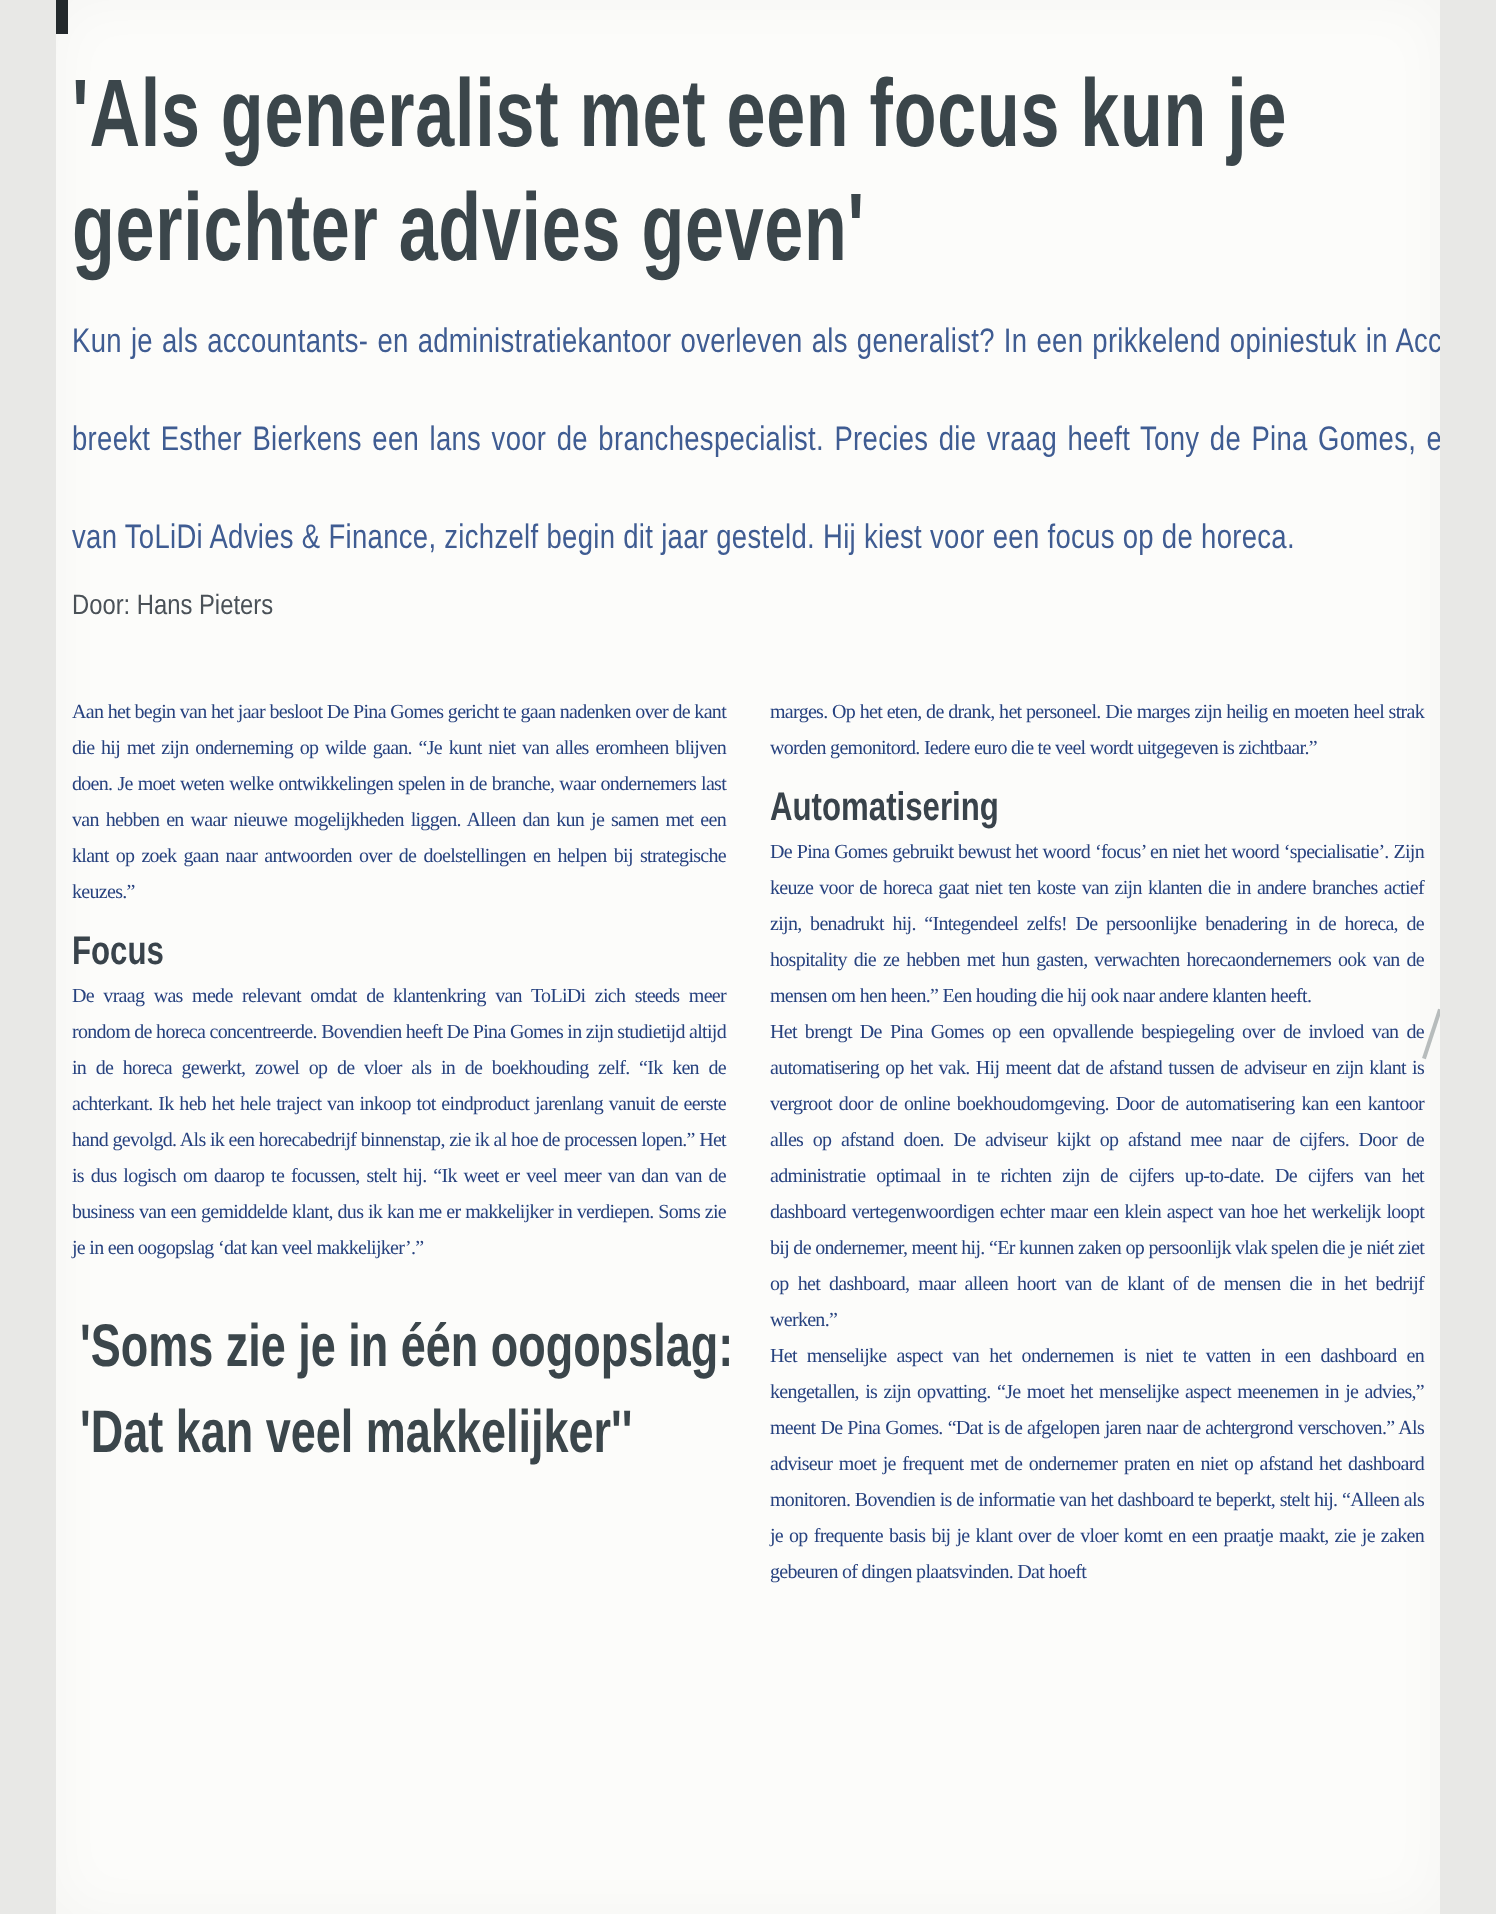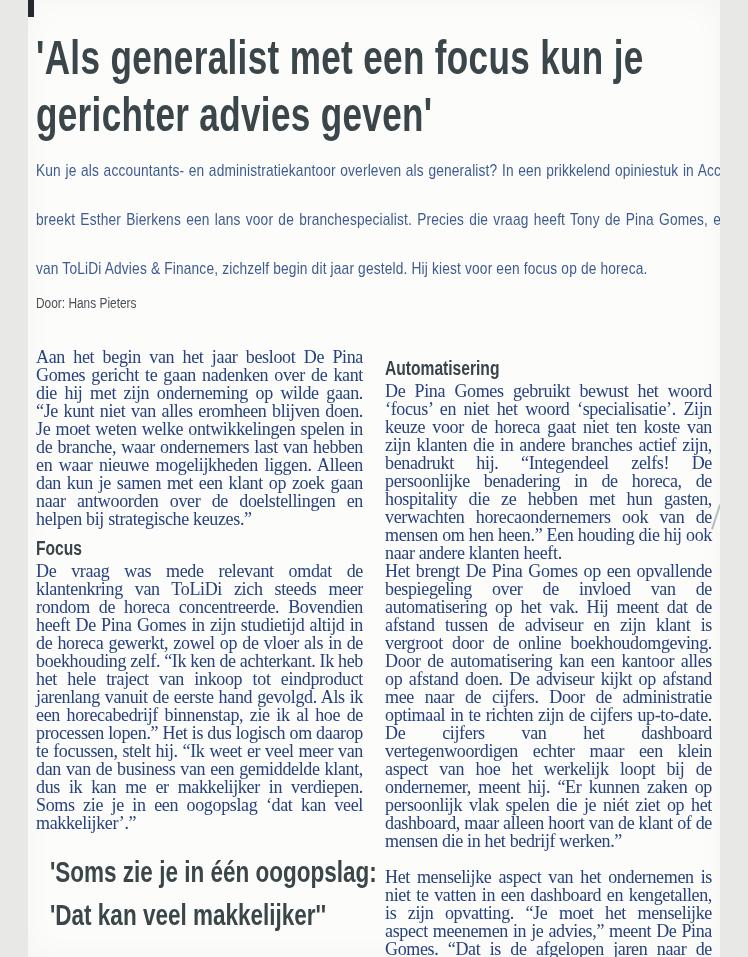--- a/index.html
+++ b/index.html
@@ -22,28 +22,28 @@
     text-align:justify; letter-spacing:0.2px; }
   
   .byline-wrap { position:absolute; top:294px; left:8px;
     transform:scaleX(0.85); transform-origin:0 0; }
   .byline { font-size:14px; color:#4a5157; white-space:nowrap; }
   
   .columns { position:absolute; top:348px; left:8px; right:8px;
     display:flex; gap:22px; }
   .col { flex:1; min-width:0; }
   .body-par {
-    font-family:"Liberation Serif", serif; font-size:18px; line-height:18px;
+    font-family:"Liberation Serif", serif; font-size:10px; line-height:18px;
     letter-spacing:-0.35px; color:#27427f; text-align:justify; margin:0;
     hyphens:auto; -webkit-hyphens:auto;
   }
-  .gap-top { margin-top:18px; }
+  .gap-top { }
   .subhead-wrap { margin:9px 0 2px; transform:scaleX(0.78); transform-origin:0 0; }
   .subhead { font-size:20px; font-weight:bold; color:#39434b; white-space:nowrap; }
-  .pullquote { margin:18px 14px 14px; color:#3b464b; font-weight:bold; }
+  .pullquote { margin:18px 4px 14px; color:#3b464b; font-weight:bold; }
   .pullquote .pqline { display:block; font-size:30px; line-height:43px;
     white-space:nowrap; transform:scaleX(0.75); transform-origin:0 0; }
   
   .artifact-corner { position:absolute; top:0; left:0; width:6px; height:17px;
     background:#23292c; }
   .artifact-slash { position:absolute; top:504px; right:3px; width:2px; height:26px;
     background:#b7bcbc; transform:rotate(18deg); }
 </style>
 </head>
 <body>
@@ -74,20 +74,21 @@
         <span class="subhead">Focus</span>
       </div>
       <p class="body-par" lang="nl">De vraag was mede relevant omdat de klantenkring van ToLiDi zich steeds meer rondom de horeca concentreerde. Bovendien heeft De Pina Gomes in zijn studietijd altijd in de horeca gewerkt, zowel op de vloer als in de boekhouding zelf. “Ik ken de achterkant. Ik heb het hele traject van inkoop tot eindproduct jarenlang vanuit de eerste hand gevolgd. Als ik een horecabedrijf binnenstap, zie ik al hoe de processen lopen.” Het is dus logisch om daarop te focussen, stelt hij. “Ik weet er veel meer van dan van de business van een gemiddelde klant, dus ik kan me er makkelijker in verdiepen. Soms zie je in een oogopslag ‘dat kan veel makkelijker’.”</p>
       <div class="pullquote">
         <span class="pqline">'Soms zie je in één oogopslag:</span>
         <span class="pqline">'Dat kan veel makkelijker''</span>
       </div>
     </div>
 
     <div class="col">
+      <p class="body-par" lang="nl">marges. Op het eten, de drank, het personeel. Die marges zijn heilig en moeten heel strak worden gemonitord. Iedere euro die te veel wordt uitgegeven is zichtbaar.”</p>
       <div class="subhead-wrap">
         <span class="subhead">Automatisering</span>
       </div>
       <p class="body-par" lang="nl">De Pina Gomes gebruikt bewust het woord ‘focus’ en niet het woord ‘specialisatie’. Zijn keuze voor de horeca gaat niet ten koste van zijn klanten die in andere branches actief zijn, benadrukt hij. “Integendeel zelfs! De persoonlijke benadering in de horeca, de hospitality die ze hebben met hun gasten, verwachten horecaondernemers ook van de mensen om hen heen.” Een houding die hij ook naar andere klanten heeft.</p>
       <p class="body-par" lang="nl">Het brengt De Pina Gomes op een opvallende bespiegeling over de invloed van de automatisering op het vak. Hij meent dat de afstand tussen de adviseur en zijn klant is vergroot door de online boekhoudomgeving. Door de automatisering kan een kantoor alles op afstand doen. De adviseur kijkt op afstand mee naar de cijfers. Door de administratie optimaal in te richten zijn de cijfers up-to-date. De cijfers van het dashboard vertegenwoordigen echter maar een klein aspect van hoe het werkelijk loopt bij de ondernemer, meent hij. “Er kunnen zaken op persoonlijk vlak spelen die je niét ziet op het dashboard, maar alleen hoort van de klant of de mensen die in het bedrijf werken.”</p>
       <p class="body-par gap-top" lang="nl">Het menselijke aspect van het ondernemen is niet te vatten in een dashboard en kengetallen, is zijn opvatting. “Je moet het menselijke aspect meenemen in je advies,” meent De Pina Gomes. “Dat is de afgelopen jaren naar de achtergrond verschoven.” Als adviseur moet je frequent met de ondernemer praten en niet op afstand het dashboard monitoren. Bovendien is de informatie van het dashboard te beperkt, stelt hij. “Alleen als je op frequente basis bij je klant over de vloer komt en een praatje maakt, zie je zaken gebeuren of dingen plaatsvinden. Dat hoeft</p>
     </div>
 
   </div>
 </div>

